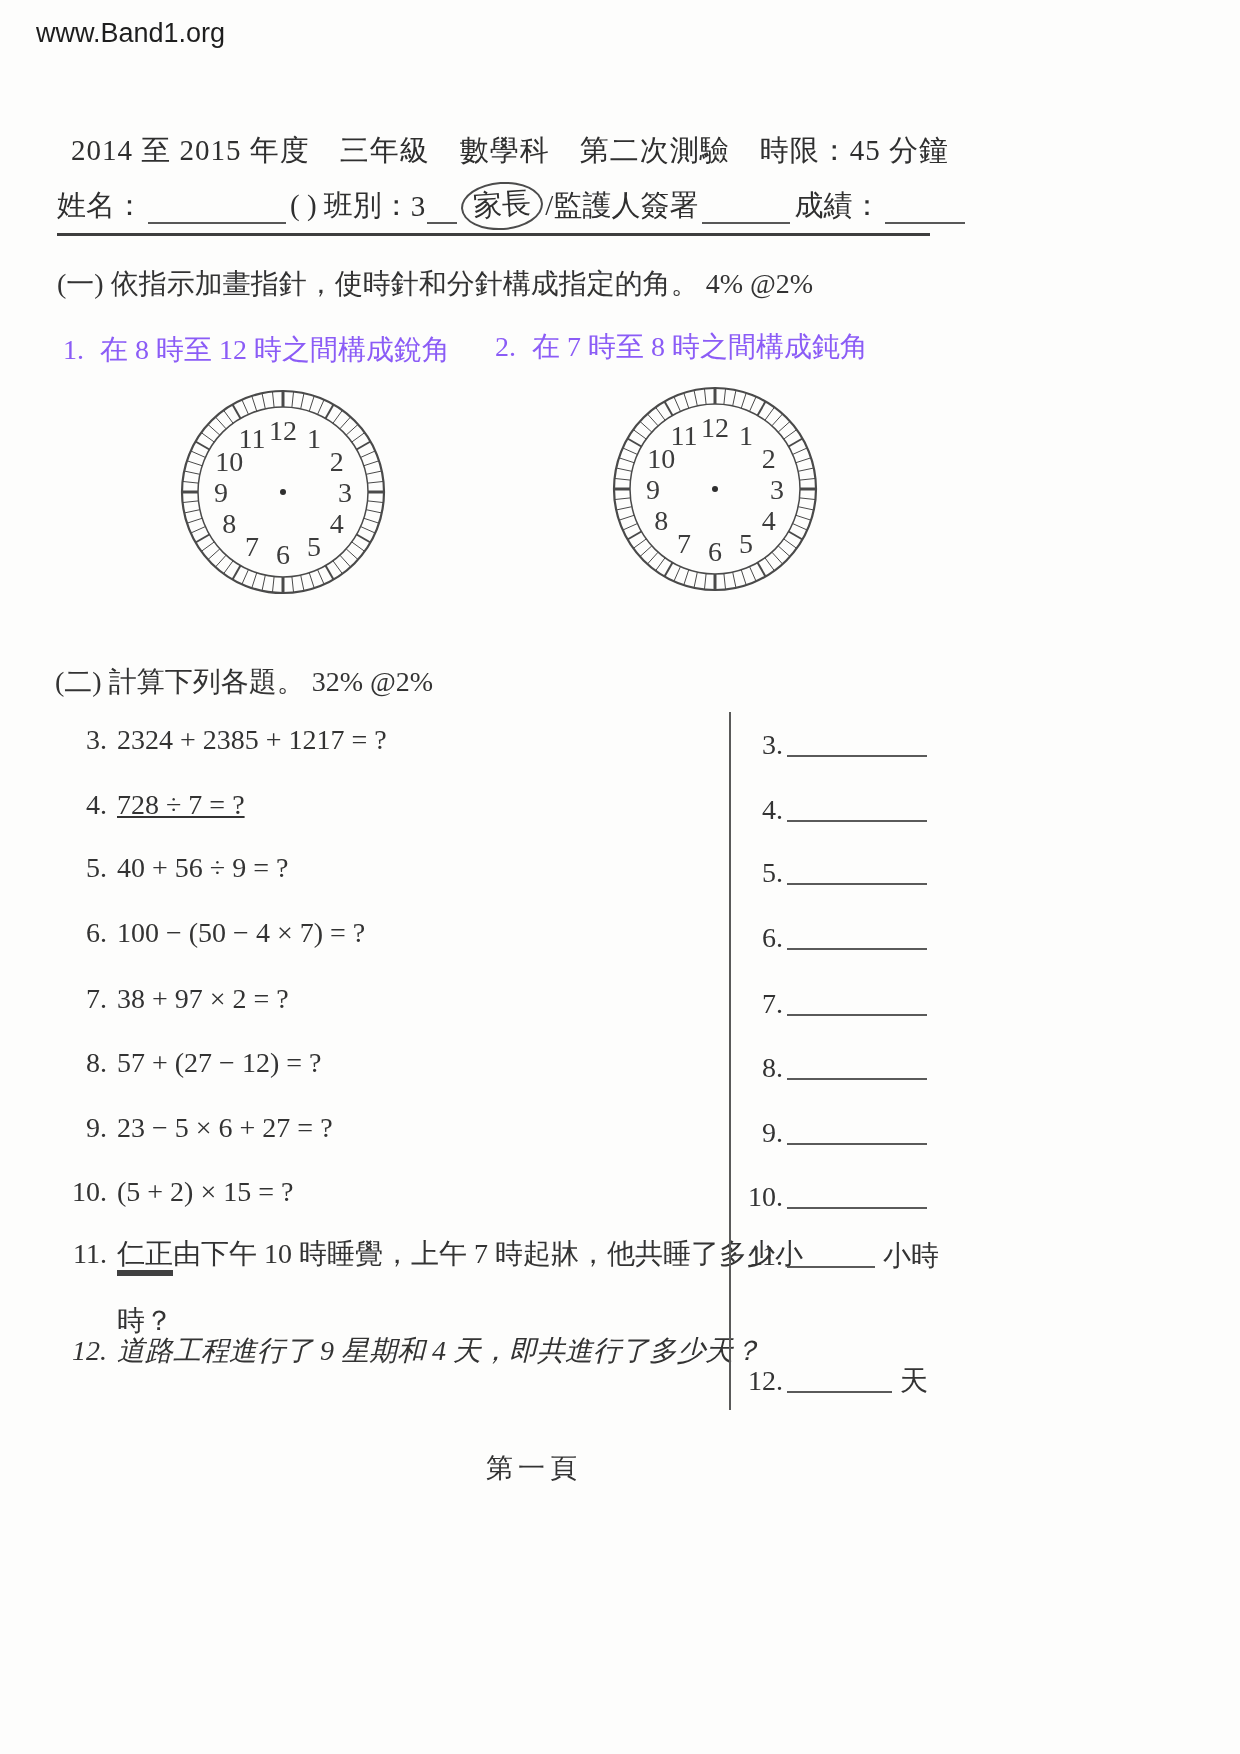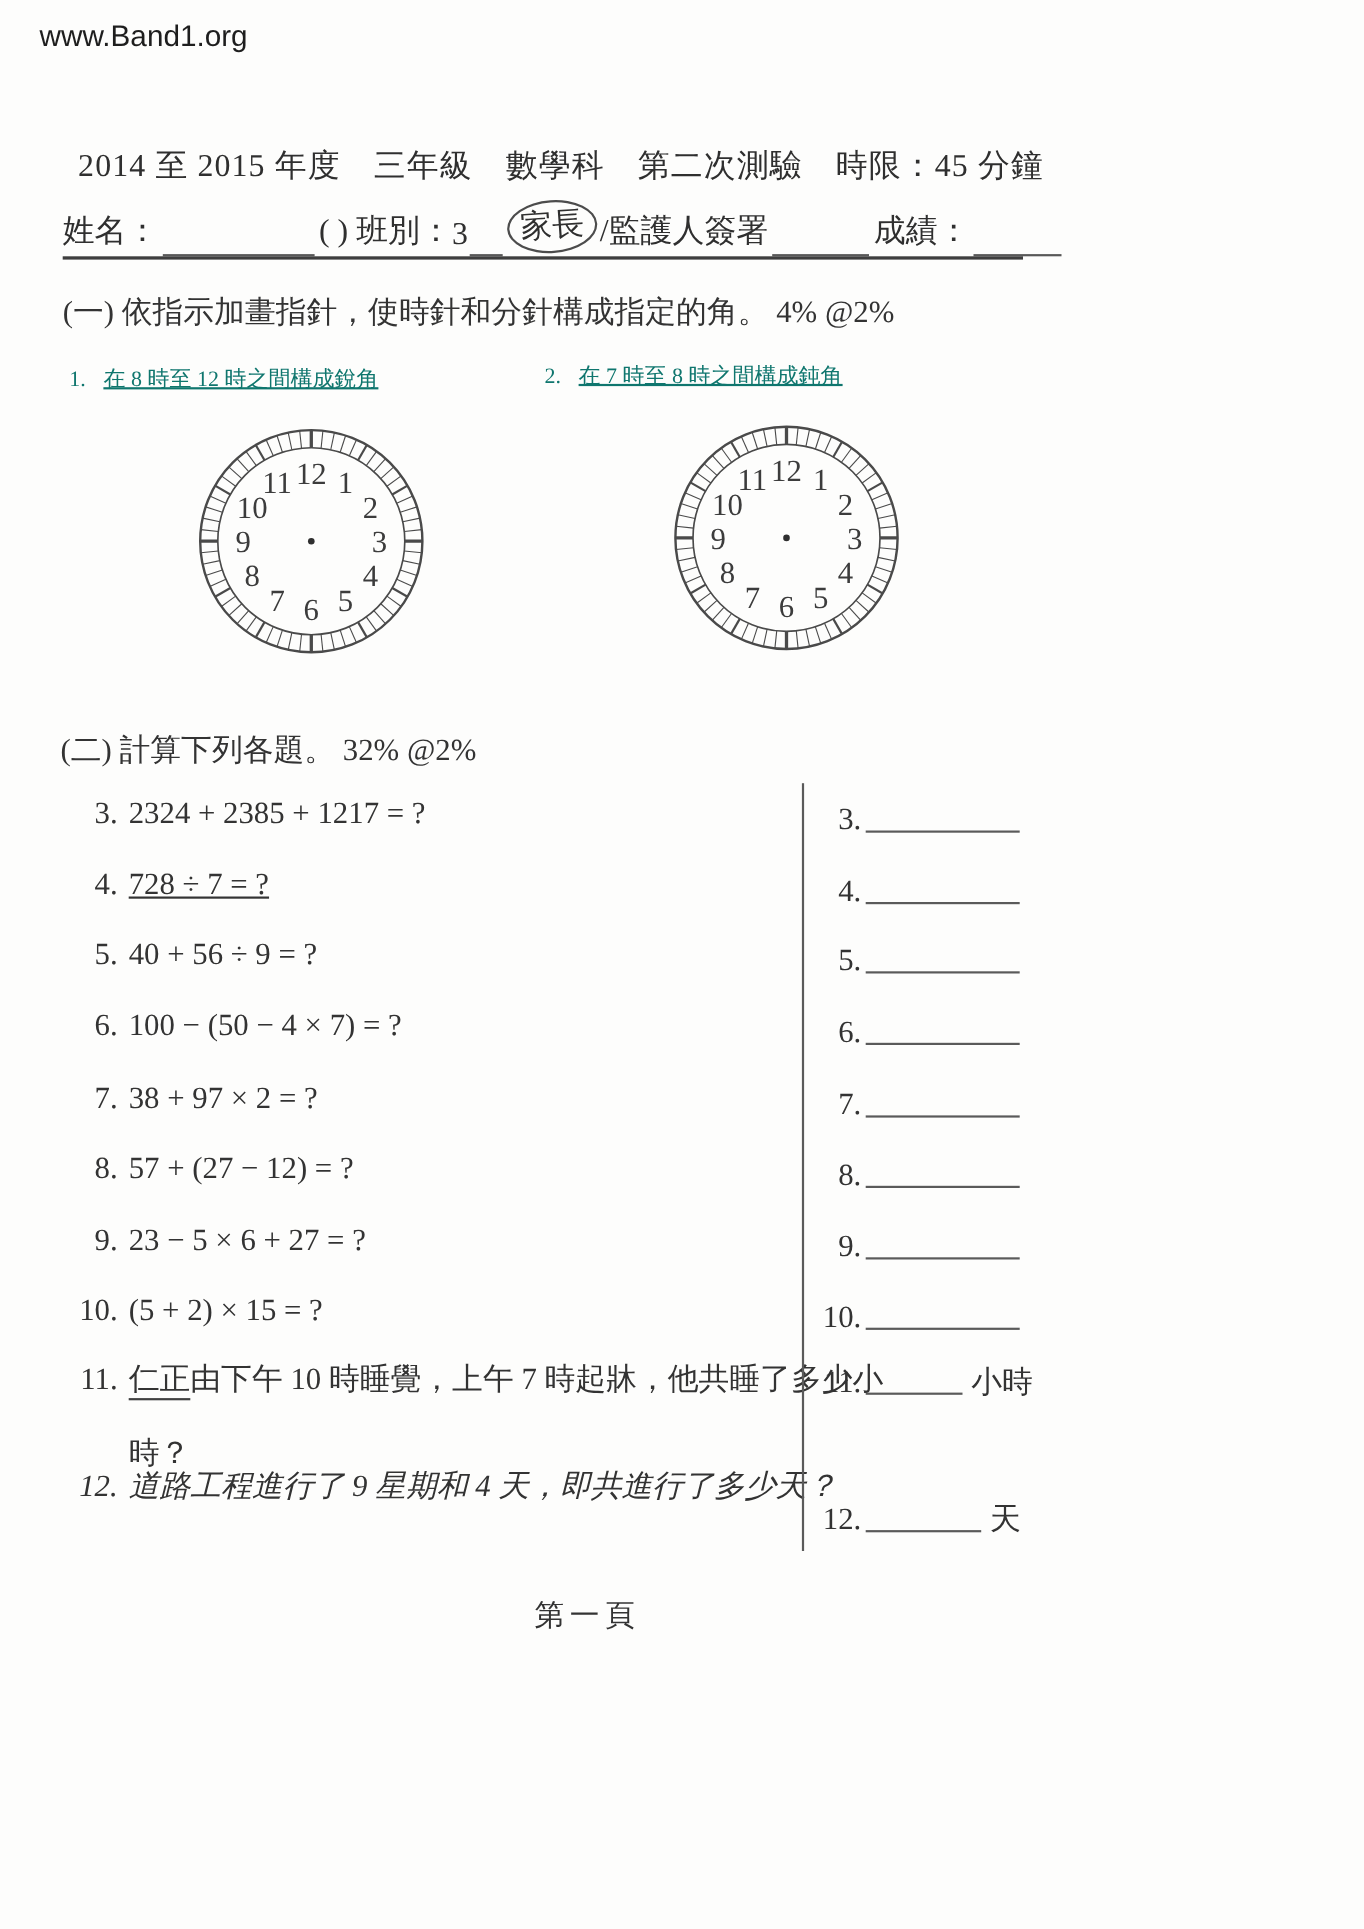--- a/index.html
+++ b/index.html
@@ -12,47 +12,47 @@
   .watermark {
     position:absolute; left:36px; top:18px; font-size:27px; color:#1e1e1e;
     font-family:"Liberation Sans","DejaVu Sans",sans-serif;
   }
   .title {
     position:absolute; left:57px; top:131px; font-size:29px; color:#2f2f2f;
     letter-spacing:1px; white-space:nowrap;margin-left:14px;
   }
   .name-line {
     position:absolute; left:57px; top:182px; font-size:29px; color:#2f2f2f;
-    white-space:nowrap; display:flex; align-items:flex-end;
+    white-space:nowrap; display:flex; align-items:center;
   }
   .blank {
     display:inline-block; border-bottom:2px solid #585858; height:1em;
     transform:translateY(3px);
   }
   .nblank { width:138px; margin:0 4px; }
   .cblank { width:30px; margin:0 2px; }
   .sblank { width:88px; margin:0 4px; }
   .scblank { width:80px; margin-left:4px; }
   .circled {
     display:inline-block; border:2px solid #4c4c4c; border-radius:50%;
     padding:1px 10px 3px 10px; transform:rotate(-4deg); margin:0 2px;
   }
   .hrule {
     position:absolute; left:57px; top:233px; width:873px; height:3px; background:#3e3e3e;
   }
   .sec-heading { position:absolute; font-size:28px; color:#333; white-space:nowrap; }
   .sec1 { left:57px; top:265px; }
   .sec2 { left:55px; top:663px; }
-  .s1q { position:absolute; font-size:20px; color:#0f766e; white-space:nowrap;text-decoration:underline; }
+  .s1q { position:absolute; font-size:28px; color:#8b5cf6; white-space:nowrap; }
   .s1q .qn { display:inline-block; margin-right:16px; }
   .clock-wrap { position:absolute; width:220px; height:220px; }
   .clock-num { font-family:"Liberation Serif","DejaVu Serif",serif; font-size:28px; fill:#3c3c3c; }
   .qrow { position:absolute; left:63px; font-size:28px; color:#333; white-space:nowrap; }
   .qnum { display:inline-block; width:44px; text-align:right; margin-right:10px; }
-  .uname { border-bottom:2px solid #404040; padding-bottom:1px; }
+  .uname { border-bottom:6px solid #404040; padding-bottom:1px; }
   .q11-line2 { position:absolute; left:117px; font-size:28px; color:#333; }
   .vdivider { position:absolute; left:729px; top:712px; width:2px; height:698px; background:#5a5a5a; }
   .arow { position:absolute; left:735px; font-size:28px; color:#333; white-space:nowrap; }
   .anum { display:inline-block; width:48px; text-align:right; margin-right:4px; }
   .ablank { display:inline-block; border-bottom:2px solid #5a5a5a; height:1em; transform:translateY(3px); width:140px; }
   .ablank.w11 { width:88px; }
   .ablank.w12 { width:105px; }
   .asuffix { margin-left:8px; }
   .footer { position:absolute; left:486px; top:1450px; font-size:27px; letter-spacing:5px; color:#333; }
 </style>

